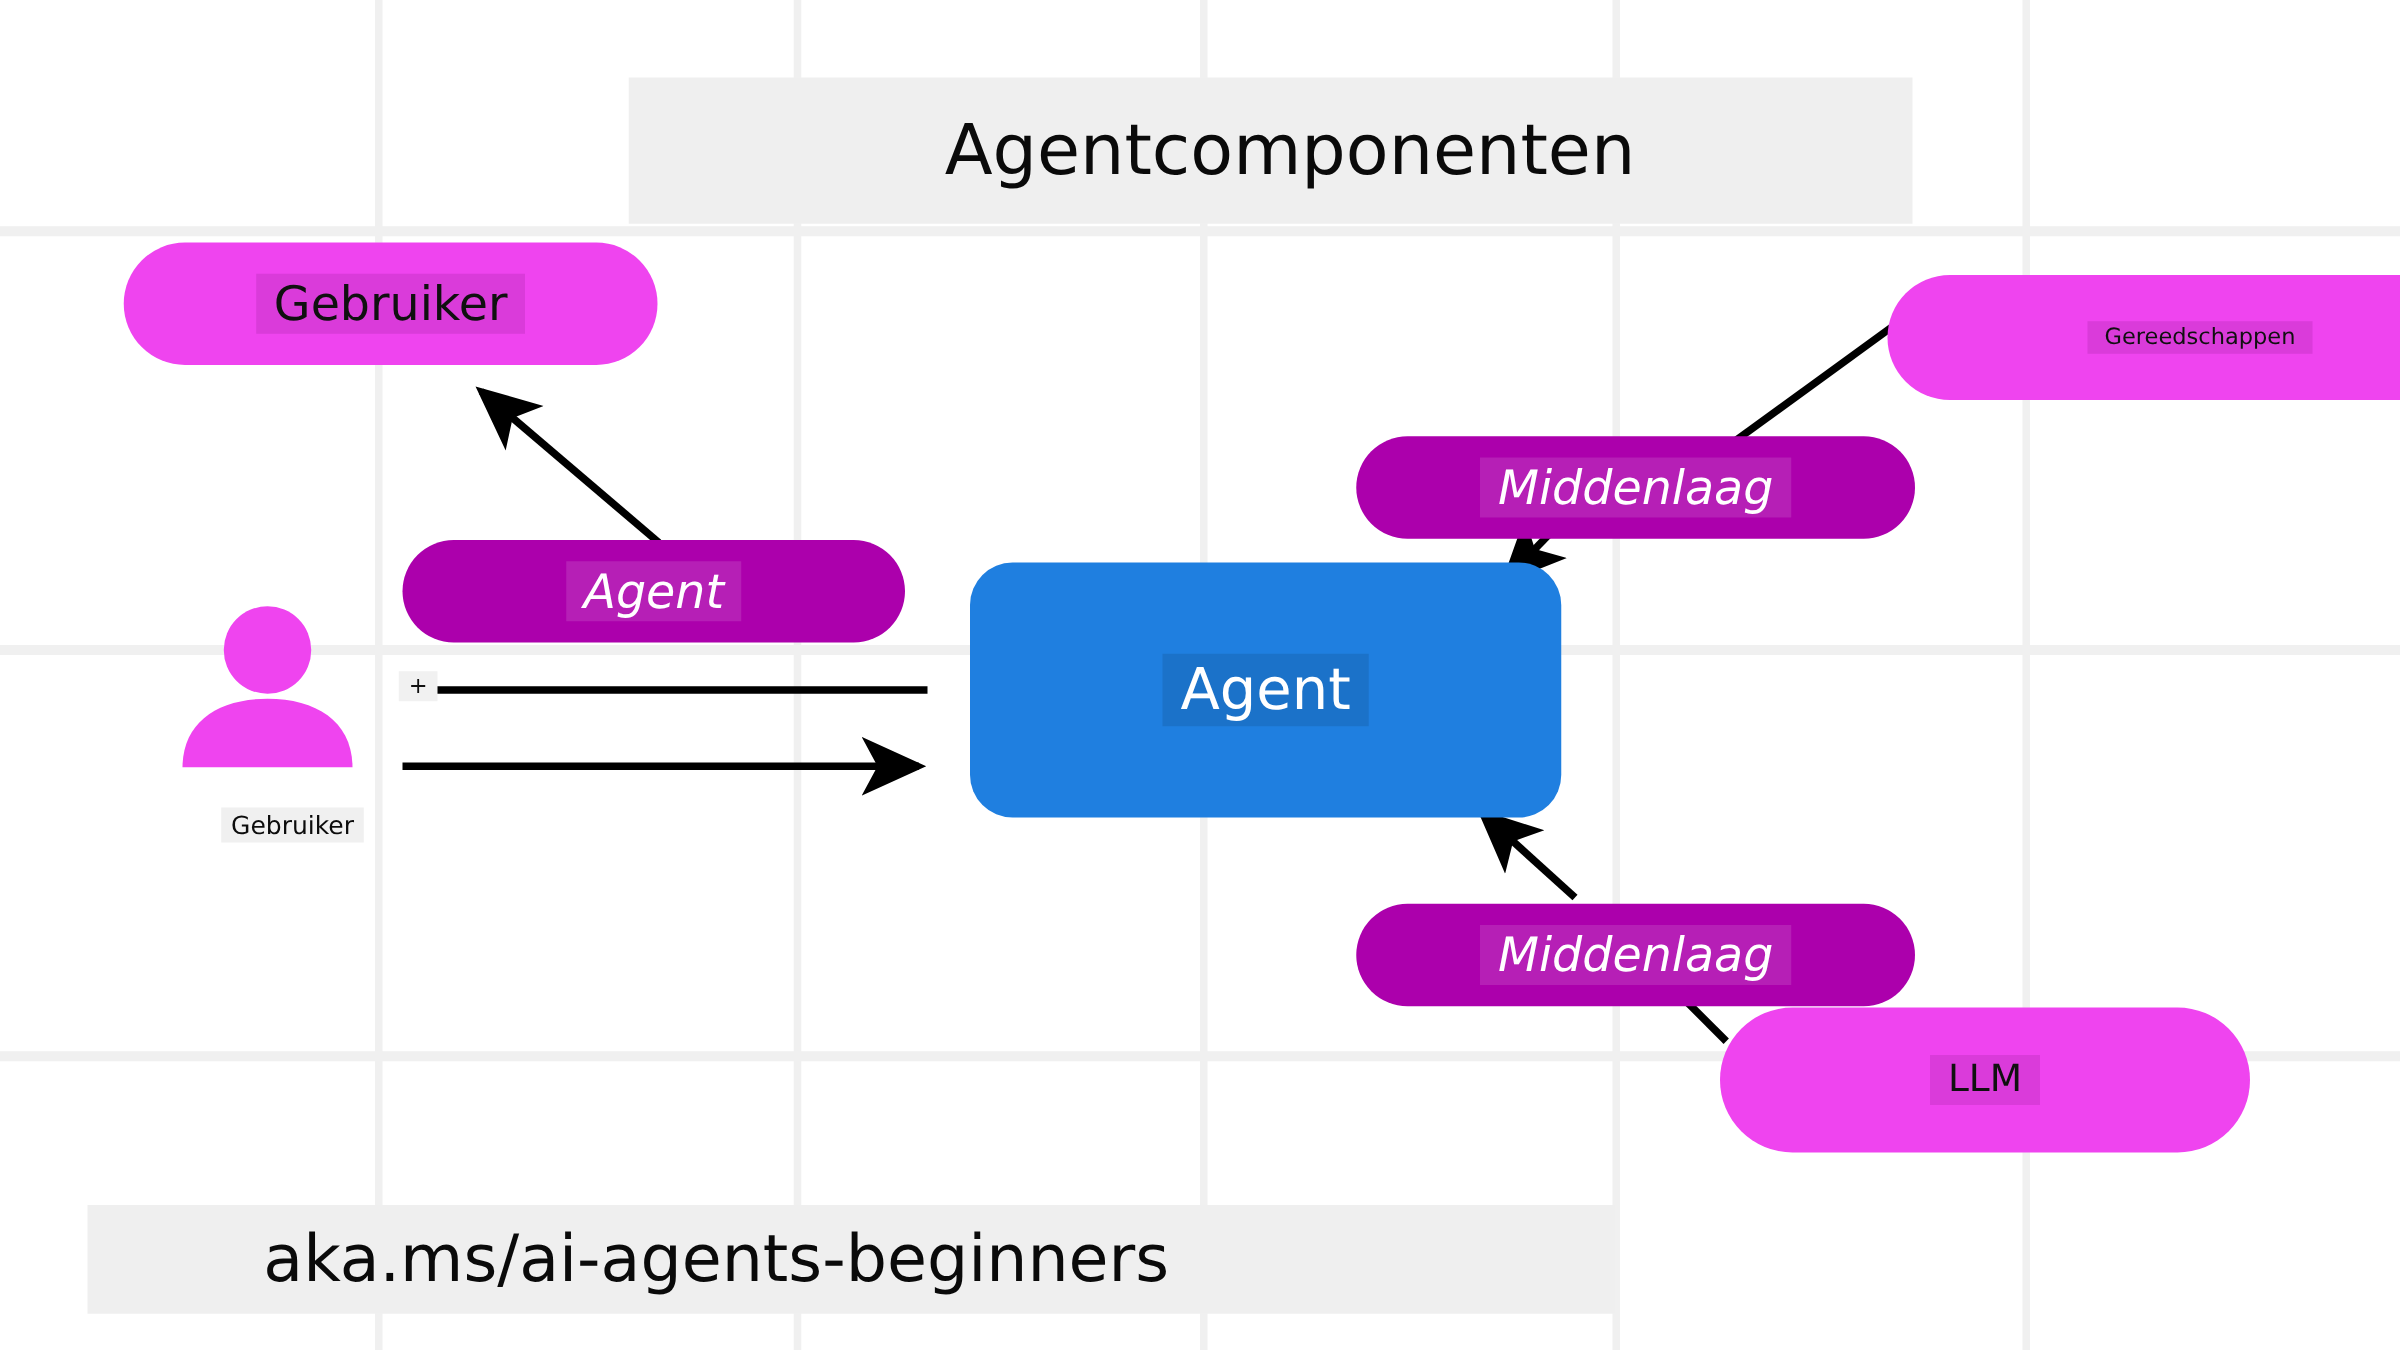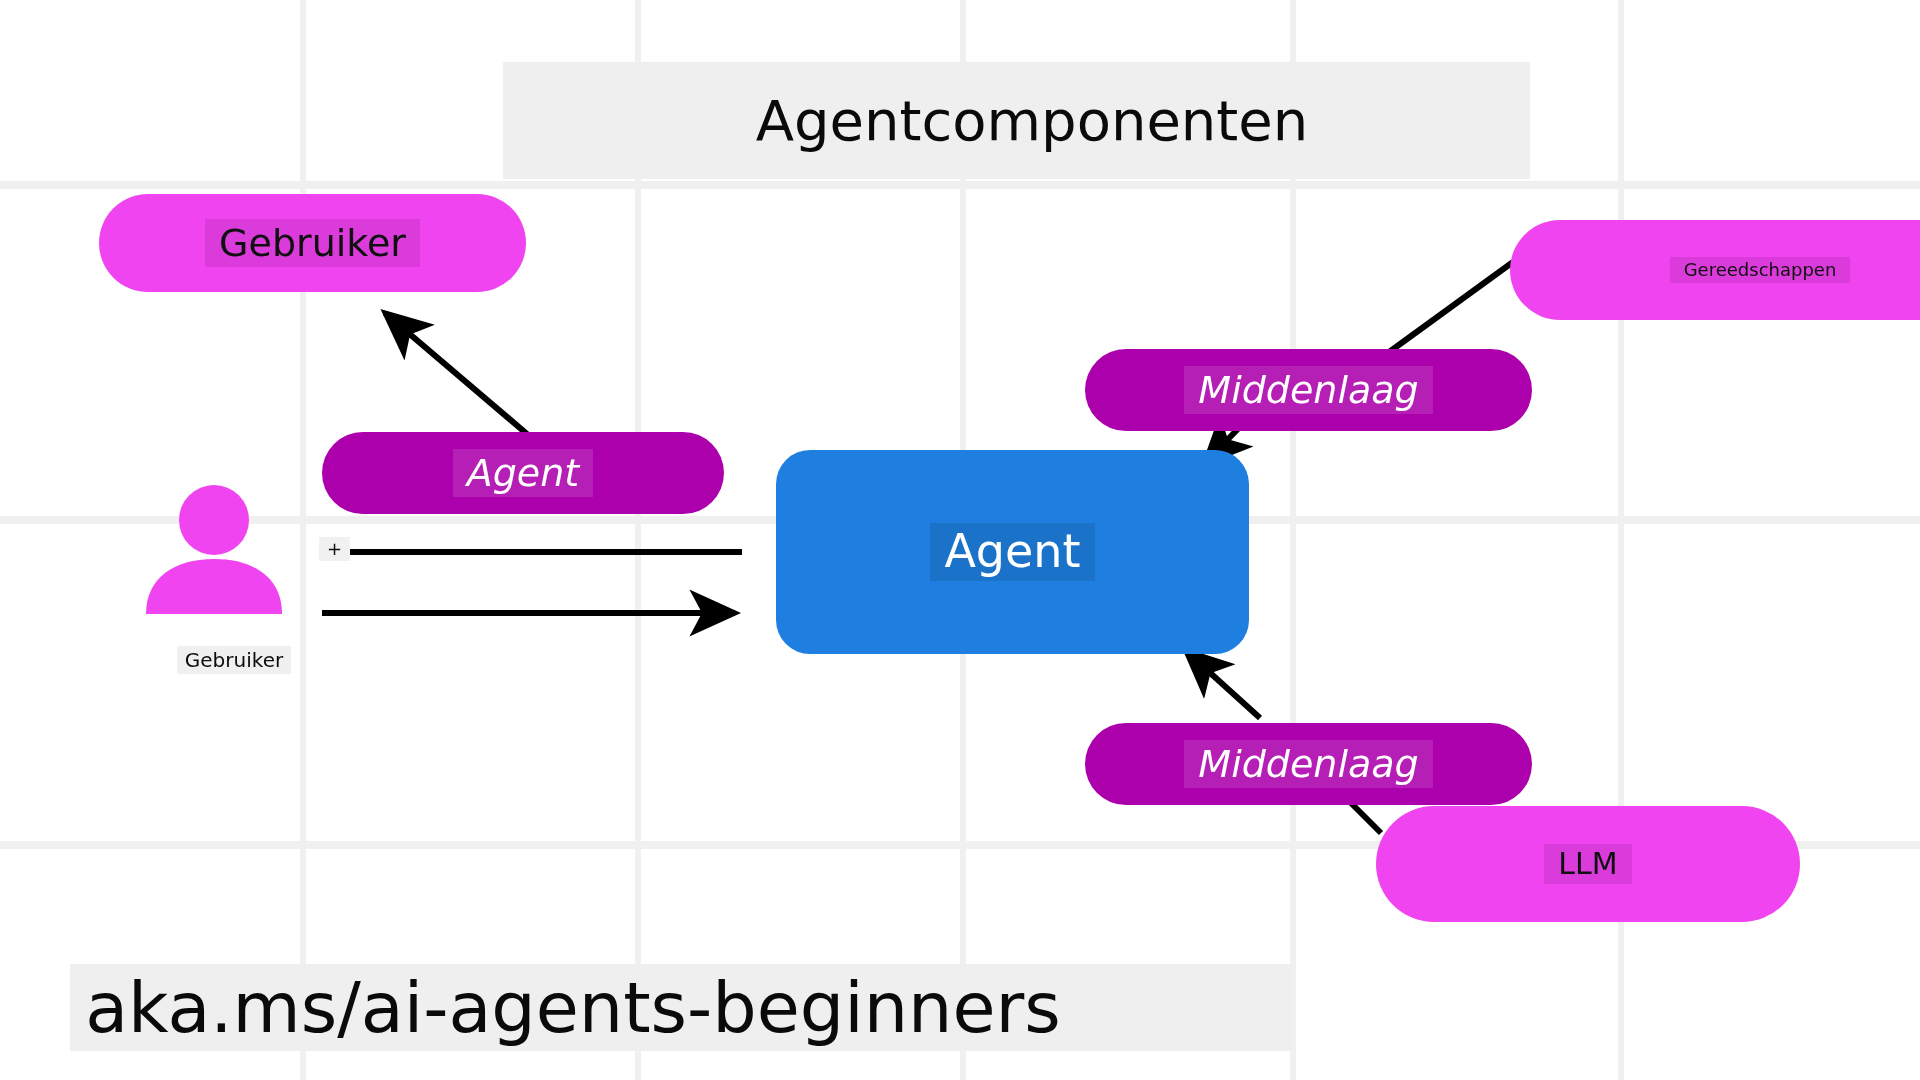--- a/index.html
+++ b/index.html
@@ -70,21 +70,21 @@
     white-space: nowrap;
     margin-left: 31px;
   }
   #footer-banner {
     left: 70px;
     top: 964px;
     width: 1222px;
     height: 87px;
   }
   #footer-text {
-    font-size: 70px;
+    font-size: 52px;
     font-weight: 400;
     line-height: 1;
     white-space: nowrap;
     transform: translateX(-108px);
     text-align: center;
   }
 
   
   .node {
     position: absolute;

